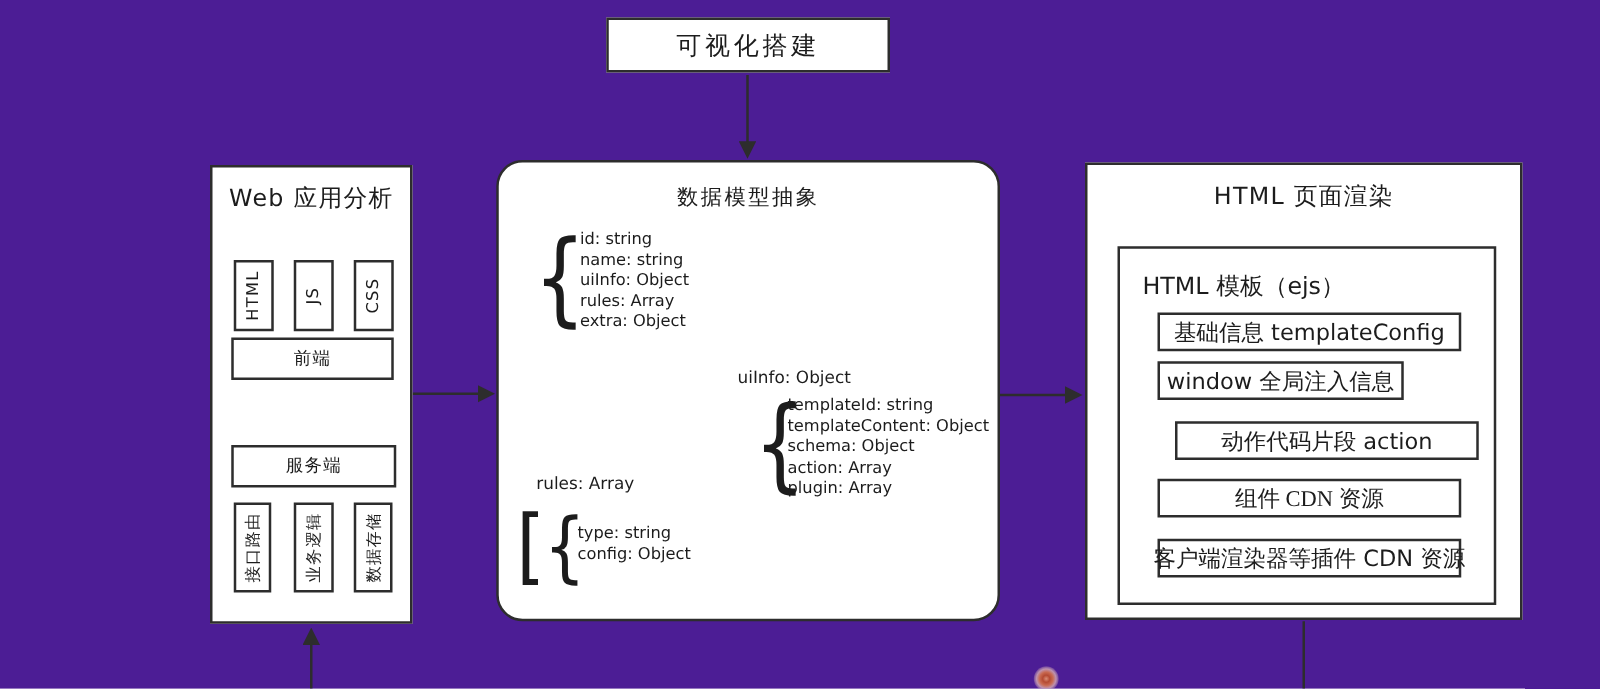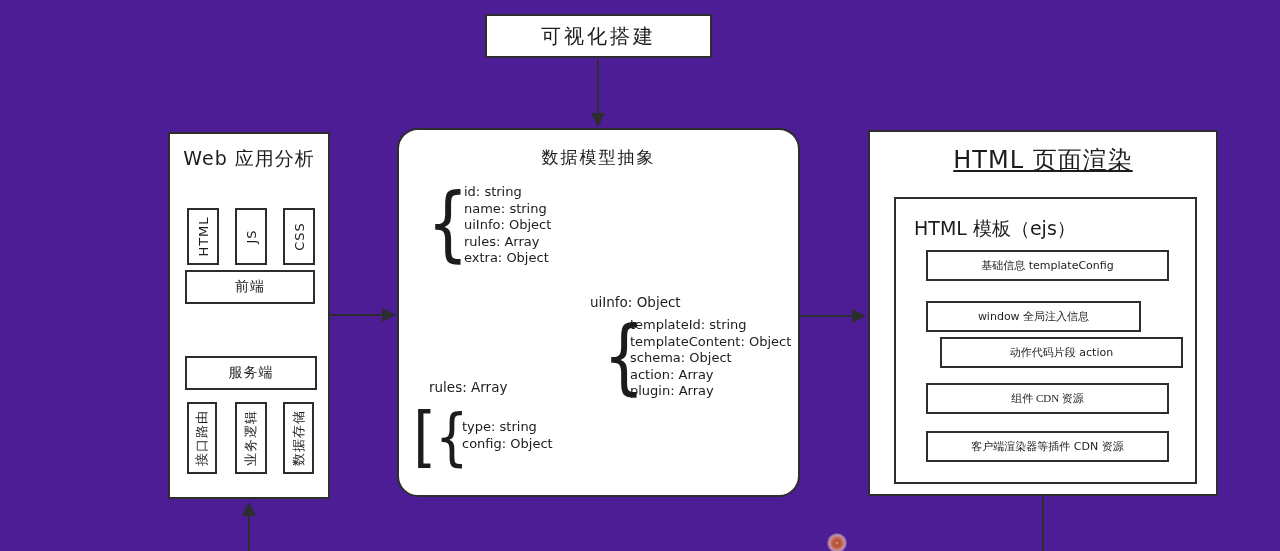--- a/index.html
+++ b/index.html
@@ -10,21 +10,21 @@
   .connectors{position:absolute;left:0;top:0;pointer-events:none;}
   .box{position:absolute;border:2px solid #2d2d2d;background:#ffffff;box-sizing:border-box;}
   .flex-c{display:flex;align-items:center;justify-content:center;}
   .panel-title{position:absolute;left:0;right:0;text-align:center;letter-spacing:1px;}
   .rotbox{display:flex;align-items:center;justify-content:center;}
   .rot{transform:rotate(-90deg);white-space:nowrap;font-size:13px;letter-spacing:1px;}
   .fline{white-space:nowrap;}
   .fields{position:absolute;font-size:13px;line-height:16.5px;}
   .brace{position:absolute;font-weight:400;color:#1c1c1c;transform-origin:left top;}
   .item-box{position:absolute;border:2px solid #2d2d2d;box-sizing:border-box;
-    display:flex;align-items:center;justify-content:center;font-size:11px;white-space:nowrap;text-align:right;}
+    display:flex;align-items:center;justify-content:center;font-size:18px;white-space:nowrap;text-align:right;}
   .dot{position:absolute;border-radius:50%;
     background:radial-gradient(circle at 50% 50%, #d98b74 0%, #b44a33 20%, #c96a52 38%, rgba(238,196,186,0.7) 55%, rgba(255,255,255,0) 78%);}
 </style>
 </head>
 <body>
 
 <div class="canvas">
 
   <svg class="connectors" width="1280" height="551">
     <defs>
@@ -109,29 +109,29 @@
 
     <div class="brace" style="left:14px;top:272px;font-size:66px;line-height:70px;transform:scale(0.9,1.0);">[</div>
     <div class="brace" style="left:36px;top:274px;font-size:62px;line-height:66px;transform:scale(0.85,1.0);">{</div>
     <div class="fields" style="left:63px;top:288px;line-height:17px;">
       <div class="fline">type: string</div>
       <div class="fline">config: Object</div>
     </div>
   </div>
 
   <div class="box" style="left:868px;top:130px;width:350px;height:366px;">
-    <div class="panel-title" style="top:12px;font-size:24px;text-decoration:underline;">HTML 页面渲染</div>
+    <div class="panel-title" style="top:12px;font-size:19px;">HTML 页面渲染</div>
 
     <div class="box" style="left:24px;top:65px;width:303px;height:287px;">
       <div style="position:absolute;left:18px;top:17px;font-size:19px;">HTML 模板（ejs）</div>
 
       <div class="item-box" style="left:30px;top:51px;width:243px;height:31px;">
         <span>基础信息 templateConfig</span>
       </div>
-      <div class="item-box" style="left:30px;top:102px;width:215px;height:31px;">
+      <div class="item-box" style="left:30px;top:90px;width:197px;height:31px;">
         <span>window 全局注入信息</span>
       </div>
       <div class="item-box" style="left:44px;top:138px;width:243px;height:31px;">
         <span>动作代码片段 action</span>
       </div>
       <div class="item-box" style="left:30px;top:184px;width:243px;height:31px;font-family:Liberation Serif, serif;">
         <span>组件 CDN 资源</span>
       </div>
       <div class="item-box" style="left:30px;top:232px;width:243px;height:31px;">
         <span>客户端渲染器等插件 CDN 资源</span>

